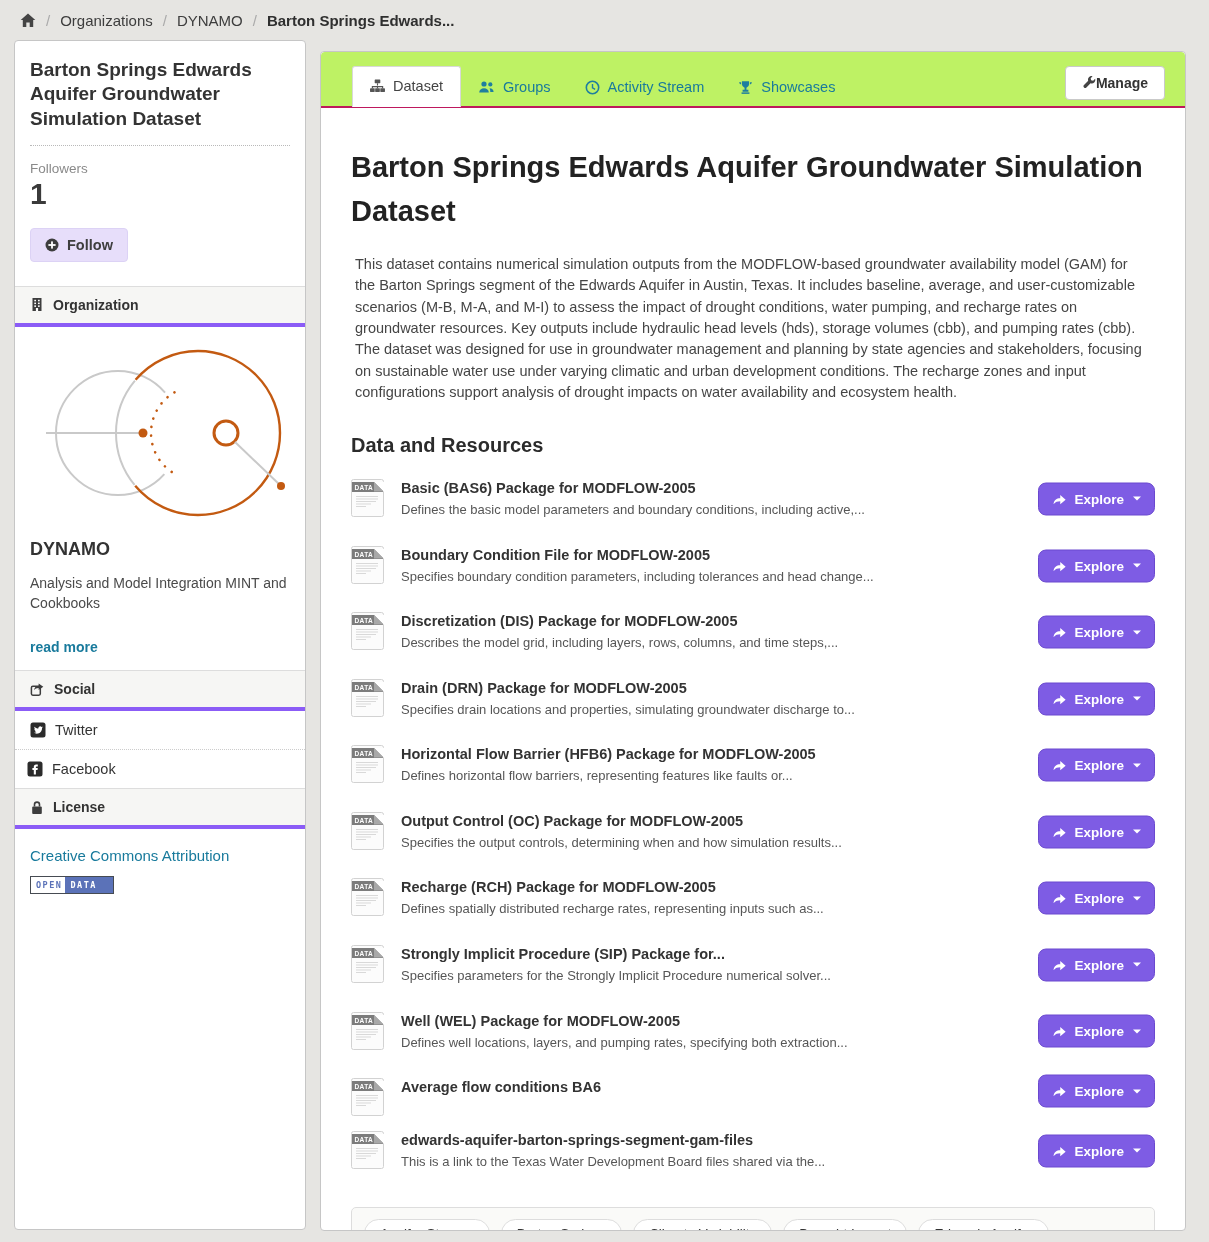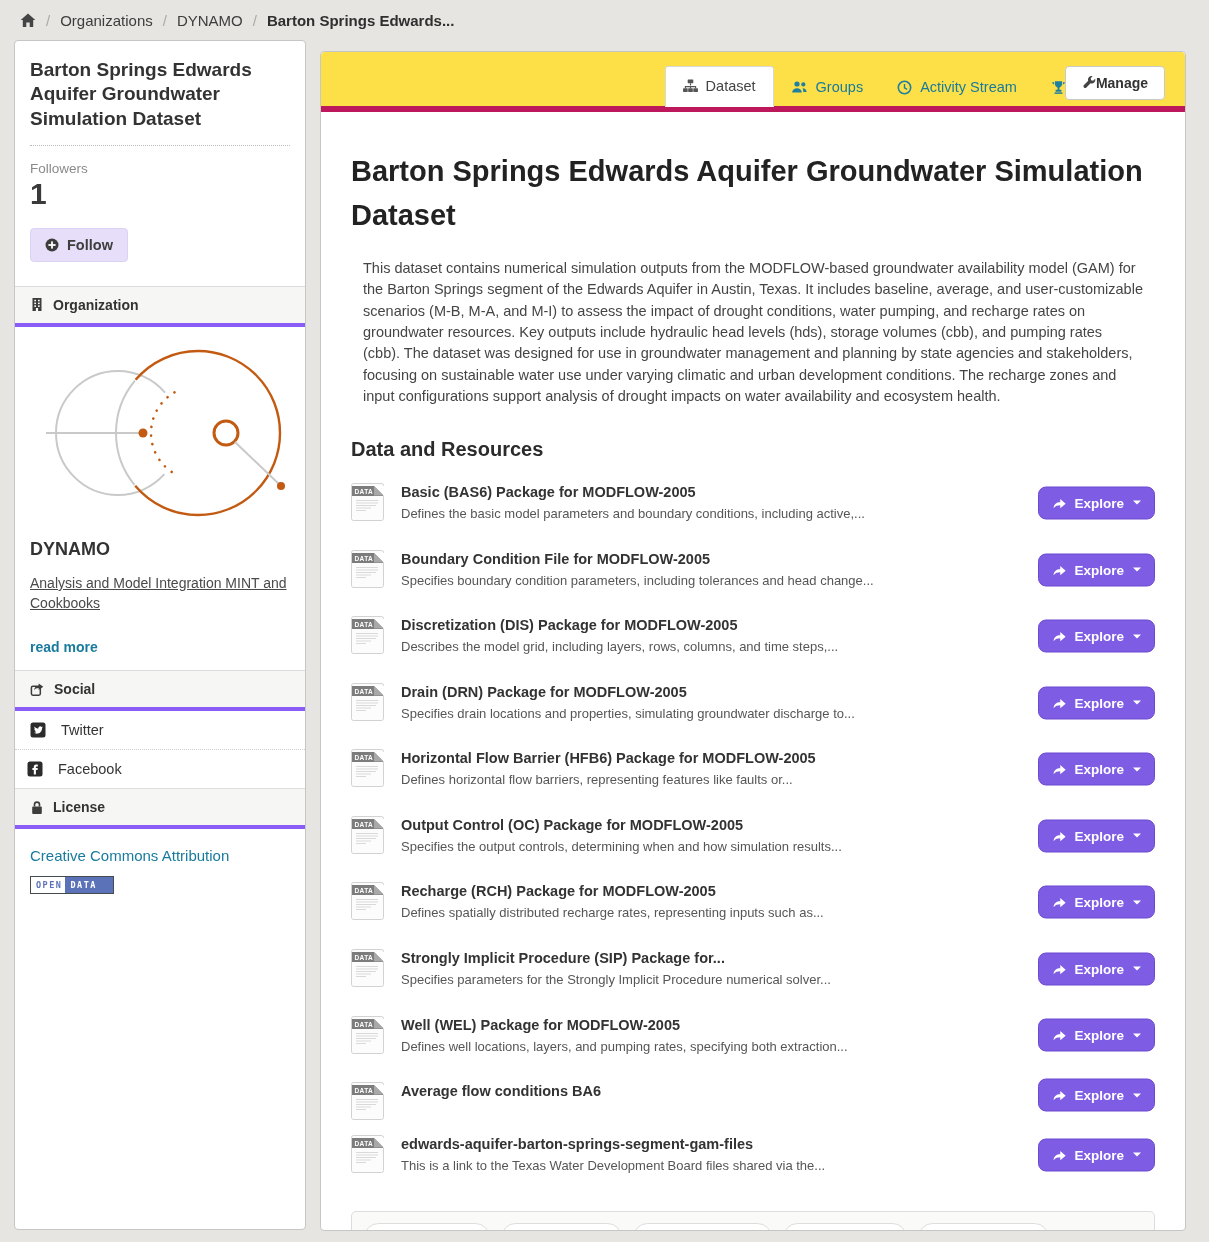--- a/index.html
+++ b/index.html
@@ -44,54 +44,54 @@
     font-family:inherit;
   }
   .section-head{
     display:flex;align-items:center;gap:9px;background:#f6f6f4;
     border-top:1px solid #ddd;border-bottom:4px solid #8b5cf6;
     padding:10px 15px;font-weight:bold;font-size:14px;color:#333;
   }
   .org-block{padding:12px 15px 14px;}
   .org-logo{display:block;}
   .org-name{font-size:18px;font-weight:bold;color:#333;margin:8px 0 7px;}
-  .org-desc{font-size:14px;color:#4a4a4a;line-height:1.4;text-decoration:underline;}
+  .org-desc{font-size:14px;color:#4a4a4a;line-height:1.4;}
   .read-more{display:inline-block;margin-top:12px;color:var(--teal);font-weight:bold;font-size:14px;}
-  .social-row{display:flex;align-items:center;gap:15px;padding:11px 15px;font-size:14.5px;color:#333;cursor:pointer;}
+  .social-row{display:flex;align-items:center;gap:9px;padding:11px 15px;font-size:14.5px;color:#333;cursor:pointer;}
   .social-row.divided{border-top:1px dotted #ccc;padding-left:12px;}
   .license-block{padding:18px 15px;}
   .license-link{color:var(--teal);font-size:15px;}
   .od-badge{display:inline-flex;margin-top:11px;border:1px solid #464b52;font-family:"DejaVu Sans Mono",monospace;font-size:8.5px;font-weight:bold;letter-spacing:1.5px;line-height:1;}
   .od-open{background:#fff;color:var(--badge-blue);padding:4px 3px 3px 5px;}
   .od-data{background:var(--badge-blue);color:#fff;padding:4px 16px 3px 5px;}
   
   .main{
     flex:1;margin-left:14px;margin-top:11px;background:#fff;
     border:1px solid #c6c6c6;border-radius:4px;height:1180px;overflow:hidden;
   }
   .tabstrip{
-    position:relative;background:#fde047;border-bottom:6px solid #be185d;
-    padding:14px 20px 0 31px;display:flex;align-items:flex-end;border-radius:4px 4px 0 0;justify-content:flex-end;
+    position:relative;background:#bef264;border-bottom:2px solid #be185d;
+    padding:14px 20px 0 31px;display:flex;align-items:flex-end;border-radius:4px 4px 0 0;
   }
   .tab{
     display:flex;align-items:center;gap:8px;padding:11px 17px 12px;
     font-size:14.5px;color:var(--teal);margin-bottom:-1px;cursor:pointer;
   }
   .tab.active{
     background:#fff;border:1px solid #d8d8d8;border-bottom:1px solid #fff;
     border-radius:3px 3px 0 0;color:#444;
   }
   .manage-btn{
     position:absolute;right:20px;top:14px;display:inline-flex;align-items:center;
     background:#fff;border:1px solid #c9c9c9;border-radius:4px;padding:8px 16px;
     font-weight:bold;font-size:14px;color:#333;cursor:pointer;font-family:inherit;
   }
   .content{padding:24px 30px 30px;}
   .page-title{font-size:29px;font-weight:bold;color:#222;line-height:1.5;margin:14px 0 21px;}
-  .desc{font-size:14.5px;line-height:1.47;color:#454545;margin:12px;}
+  .desc{font-size:14.5px;line-height:1.47;color:#454545;margin:4px;}
   .section-title{font-size:20px;font-weight:bold;color:#2b2b2b;margin:31px 0 13px;}
   .resource{position:relative;padding:8px 68px 9px 0;min-height:44px;margin-bottom:9px;}
   .res-icon{position:absolute;left:0;top:9px;}
   .res-body{margin-left:50px;}
   .res-title{display:inline-block;font-size:14.5px;font-weight:bold;color:#333;margin:2px 0 3px;}
   .res-desc{font-size:13px;color:#565656;margin:2px 0 0;line-height:1.35;}
   .explore-btn{
     position:absolute;right:0;top:50%;transform:translateY(-50%);
     display:inline-flex;align-items:center;gap:7px;
     background:var(--accent);color:#fff;font-weight:bold;font-size:13.5px;

